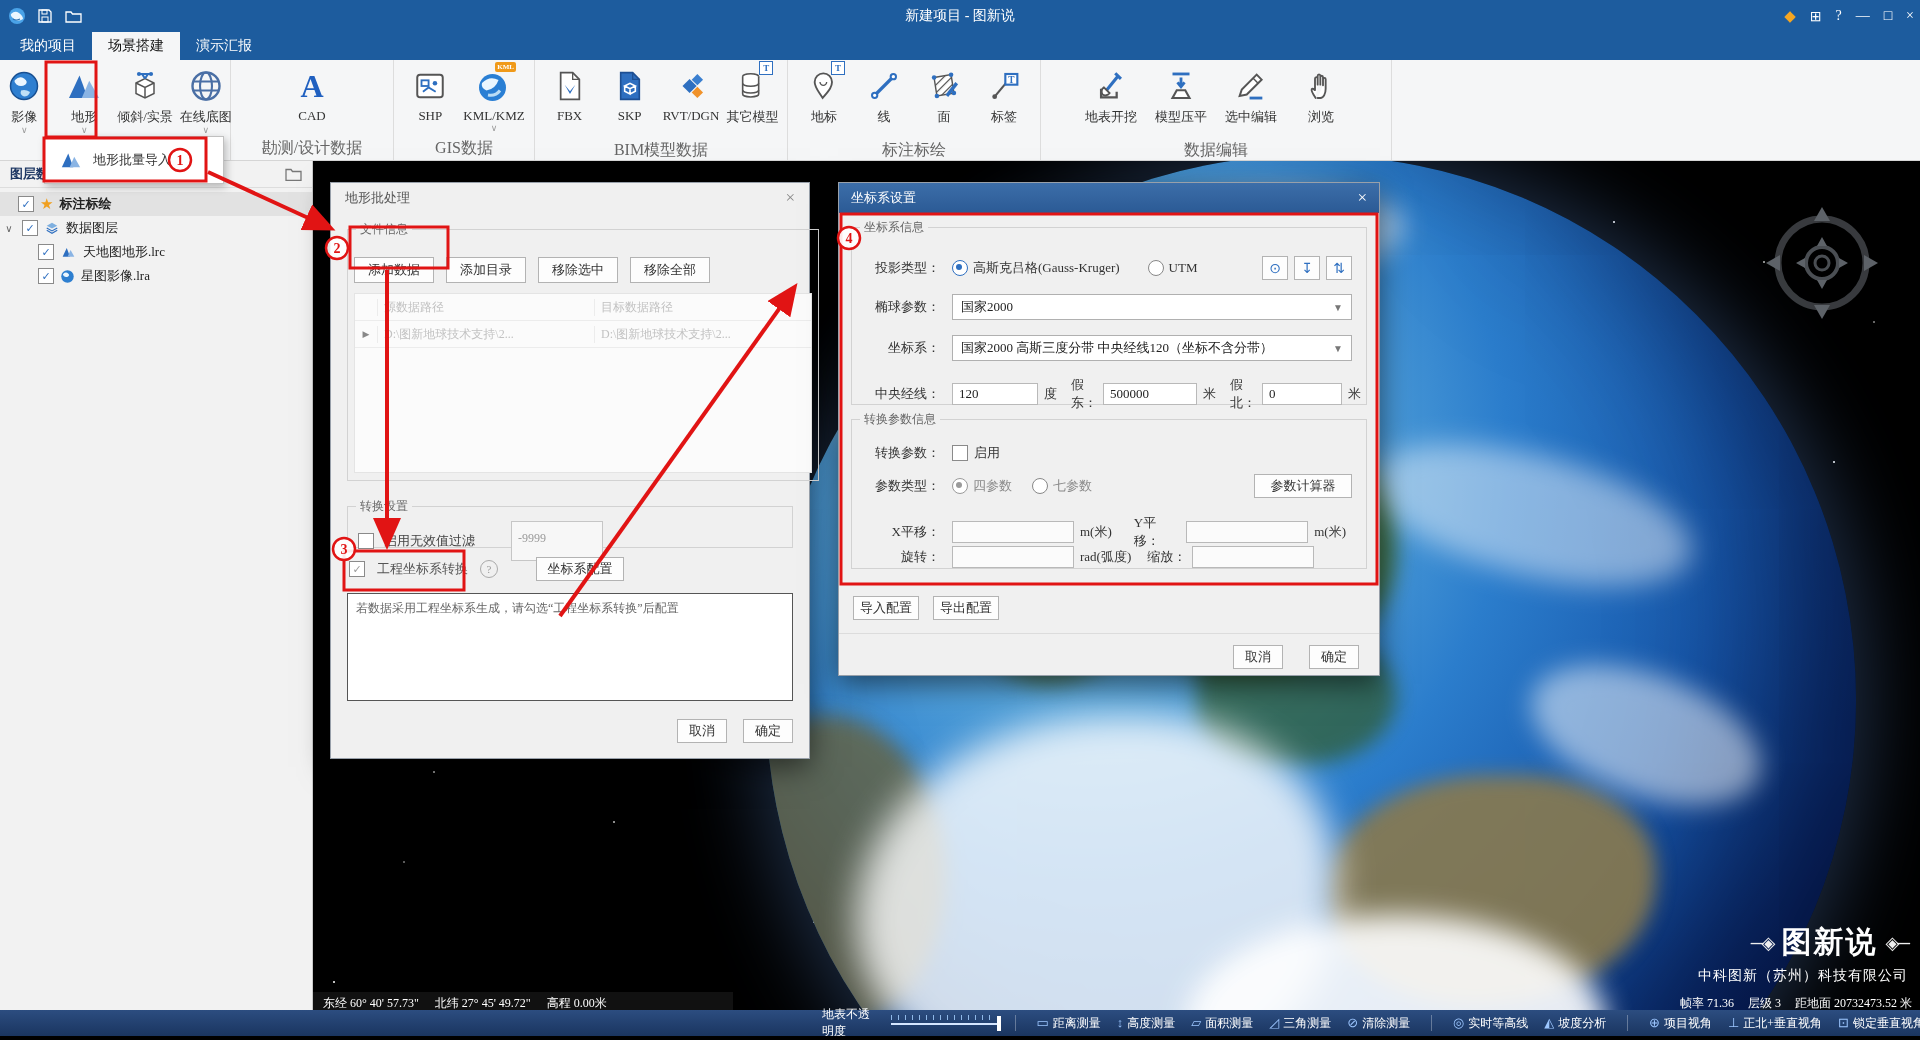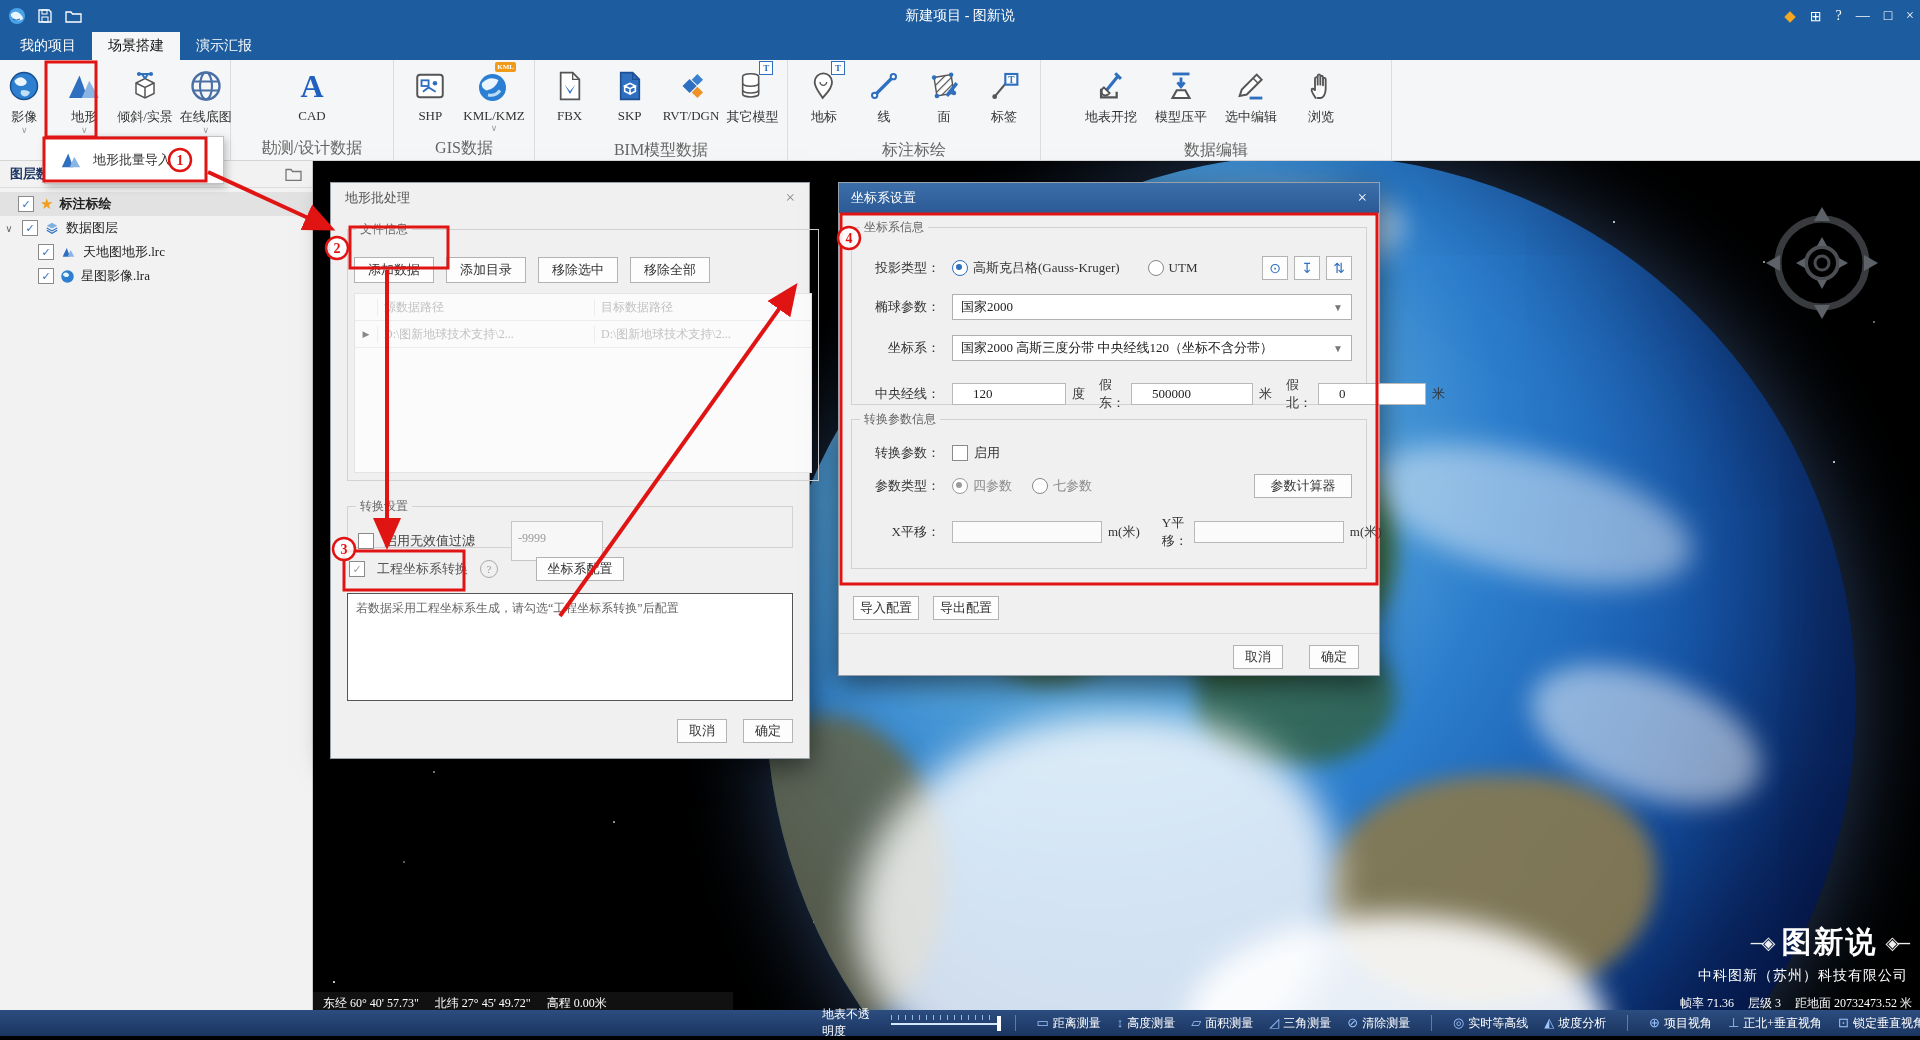--- a/index.html
+++ b/index.html
@@ -128,21 +128,21 @@
   .radio.sel{border-color:#2e6fc0;}
   .radio.sel::after{content:"";position:absolute;left:3px;top:3px;width:6px;height:6px;
                     border-radius:50%;background:#2e6fc0;}
   .radio.seldis{border-color:#9a9a9a;}
   .radio.seldis::after{content:"";position:absolute;left:3px;top:3px;width:6px;height:6px;
                     border-radius:50%;background:#9a9a9a;}
   .combo{height:24px;background:#fff;border:1px solid #b0b0b0;display:flex;align-items:center;
          justify-content:space-between;padding:0 8px;font-size:13px;color:#222;cursor:pointer;flex:1;}
   .combo .car{color:#777;font-size:10px;}
   .inp{height:20px;border:1px solid #b9b9b9;background:#fff;font-size:13px;color:#222;
-       padding:0 20px;font-family:inherit;}
+       padding:0 6px;font-family:inherit;}
   .minibtn{width:26px;height:24px;display:flex;align-items:center;justify-content:center;
            padding:0;font-size:14px;}
   .unit{margin:0 6px;color:#333;}
   .dlg2-io{position:absolute;left:14px;top:413px;display:flex;gap:14px;justify-content:space-between;}
   .dlg2-io .btn{width:66px;height:24px;}
   .dlg2-sep{position:absolute;left:0;right:0;top:450px;border-top:1px solid #dcdcdc;}
   .dlg2-foot{position:absolute;right:20px;top:462px;display:flex;gap:26px;}
   .dlg2-foot .btn{width:50px;height:24px;}
   
   .dropdown{position:absolute;left:44px;top:136px;width:164px;height:46px;background:#fff;
@@ -721,20 +721,27 @@
         <span style="flex:1"></span>
         <button class="btn" style="width:98px;height:24px">参数计算器</button>
       </div>
       <div class="frow" style="left:10px;right:14px;top:86px;">
         <span class="flabel">X平移：</span>
         <input class="inp" style="width: 108px; margin-left: 12px; background: rgb(251, 251, 251);">
         <span class="unit">m(米)</span>
         <span style="margin-left:16px">Y平移：</span>
         <input class="inp" style="width: 108px; margin-left: 6px; background: rgb(251, 251, 251);">
         <span class="unit">m(米)</span>
+      </div>
+      <div class="frow" style="left:10px;right:14px;top:118px;">
+        <span class="flabel">旋转：</span>
+        <input class="inp" style="width: 108px; margin-left: 12px; background: rgb(251, 251, 251);">
+        <span class="unit">rad(弧度)</span>
+        <span style="margin-left:10px">缩放：</span>
+        <input class="inp" style="width: 108px; margin-left: 6px; background: rgb(251, 251, 251);">
       </div>
     </fieldset>
     <div class="dlg2-io">
       <button class="btn">导入配置</button>
       <button class="btn">导出配置</button>
     </div>
     <div class="dlg2-sep"></div>
     <div class="dlg2-foot">
       <button class="btn">取消</button>
       <button class="btn">确定</button>

